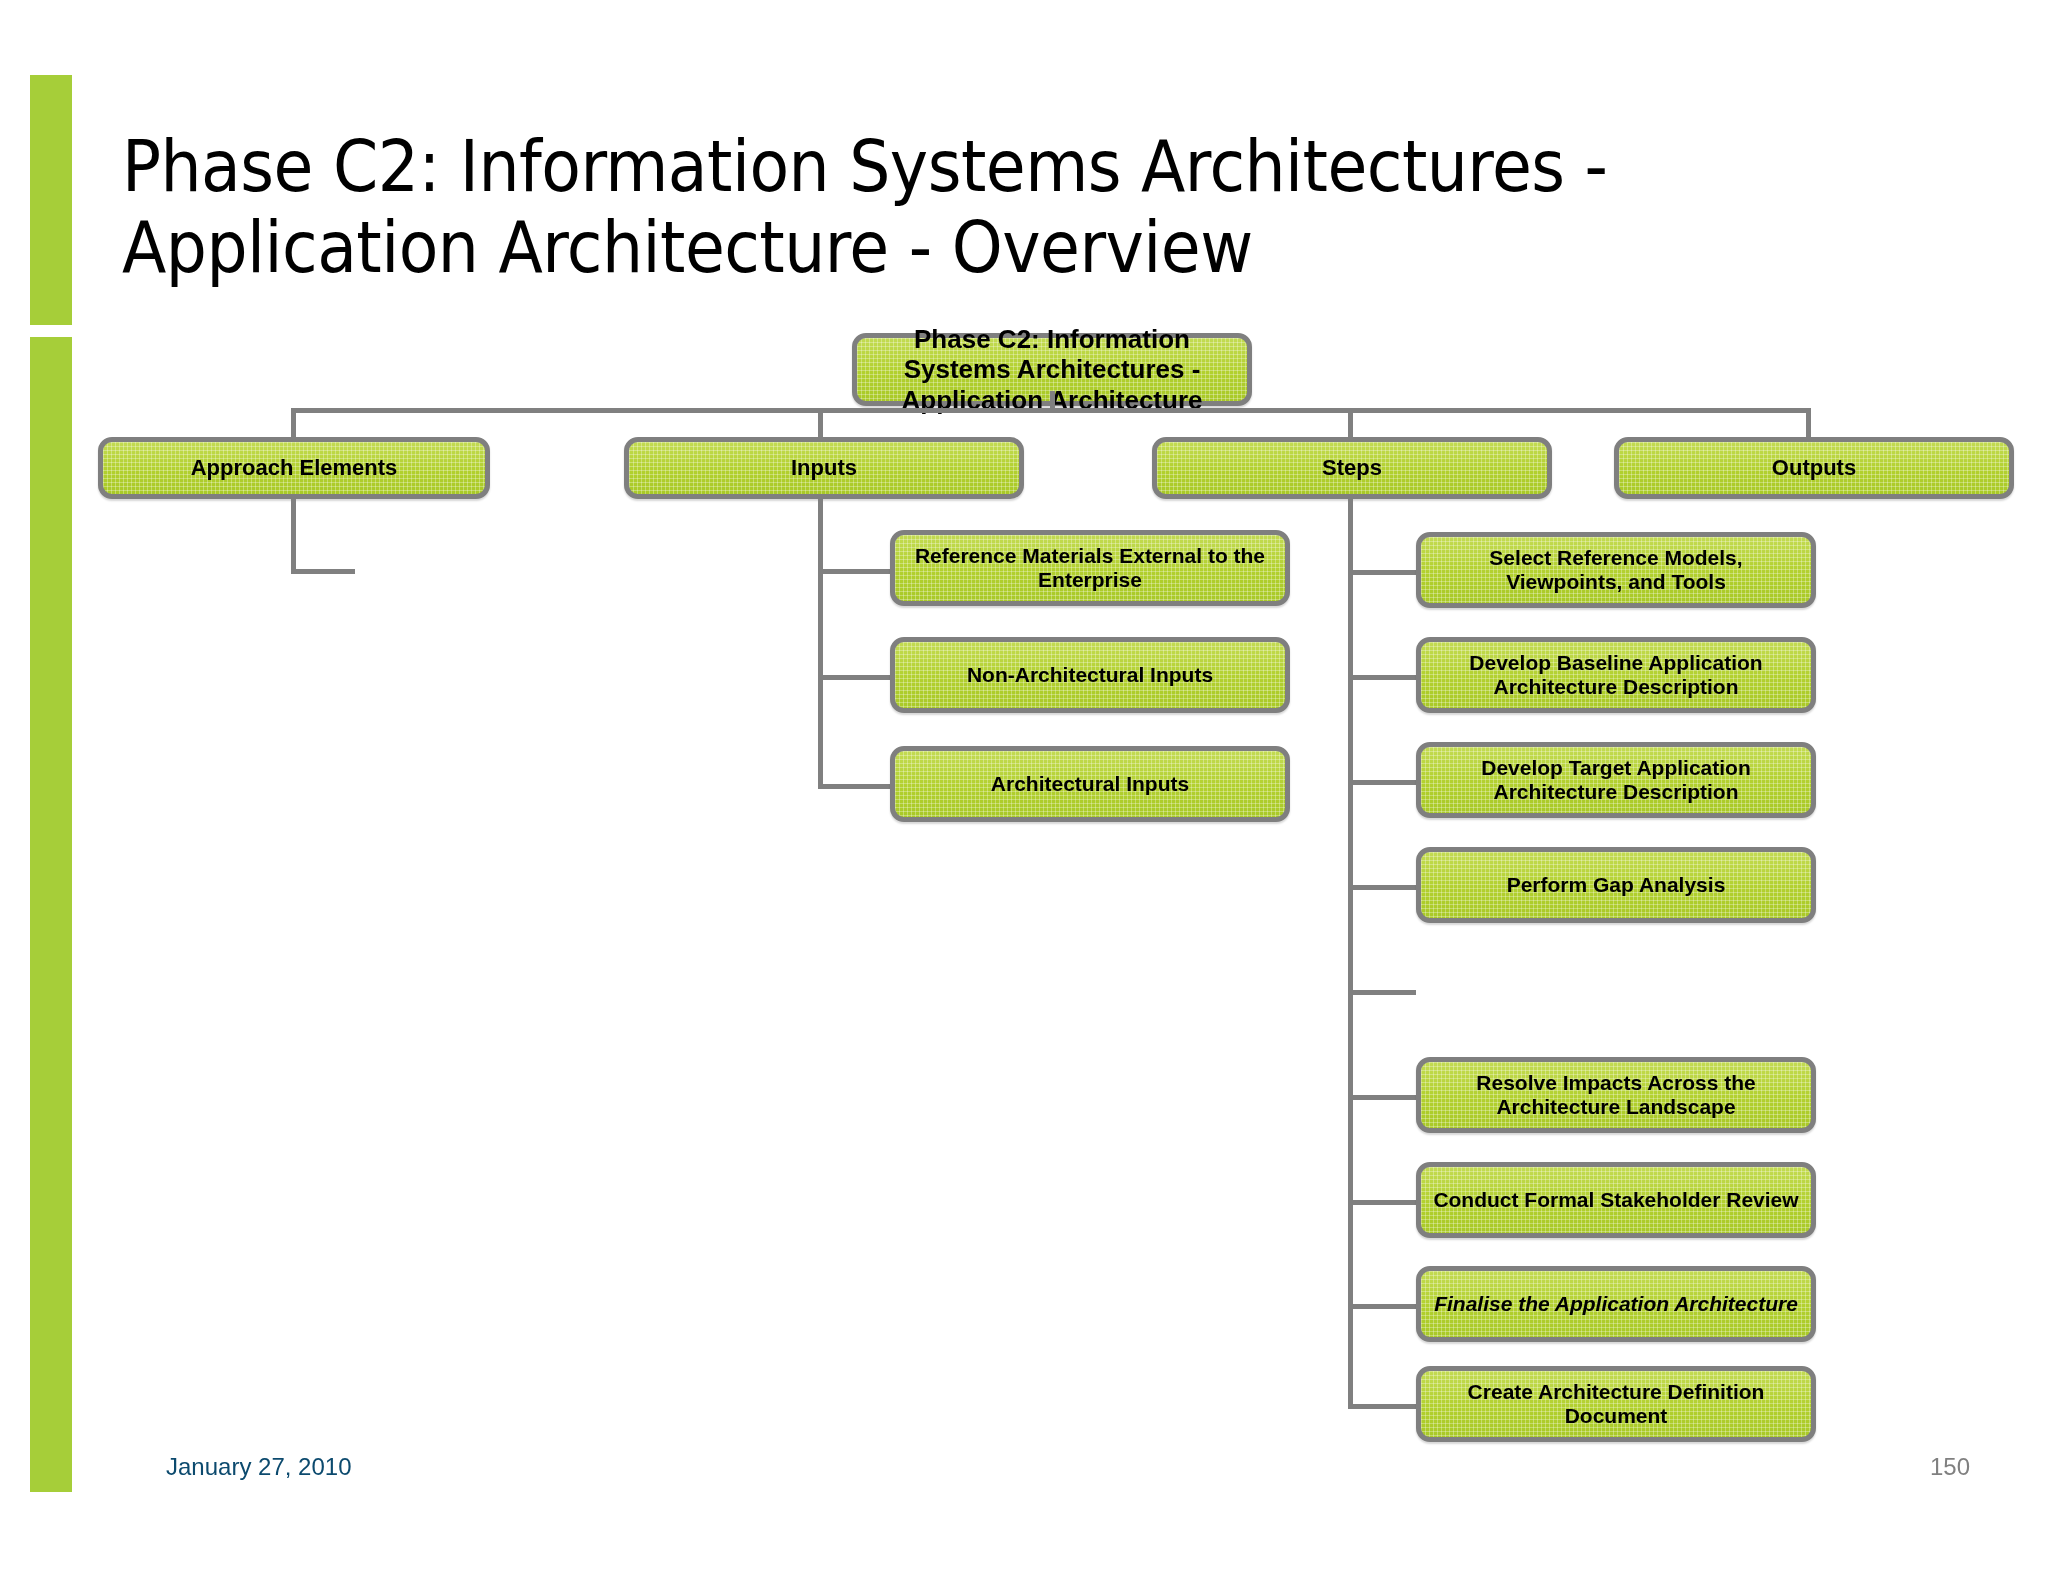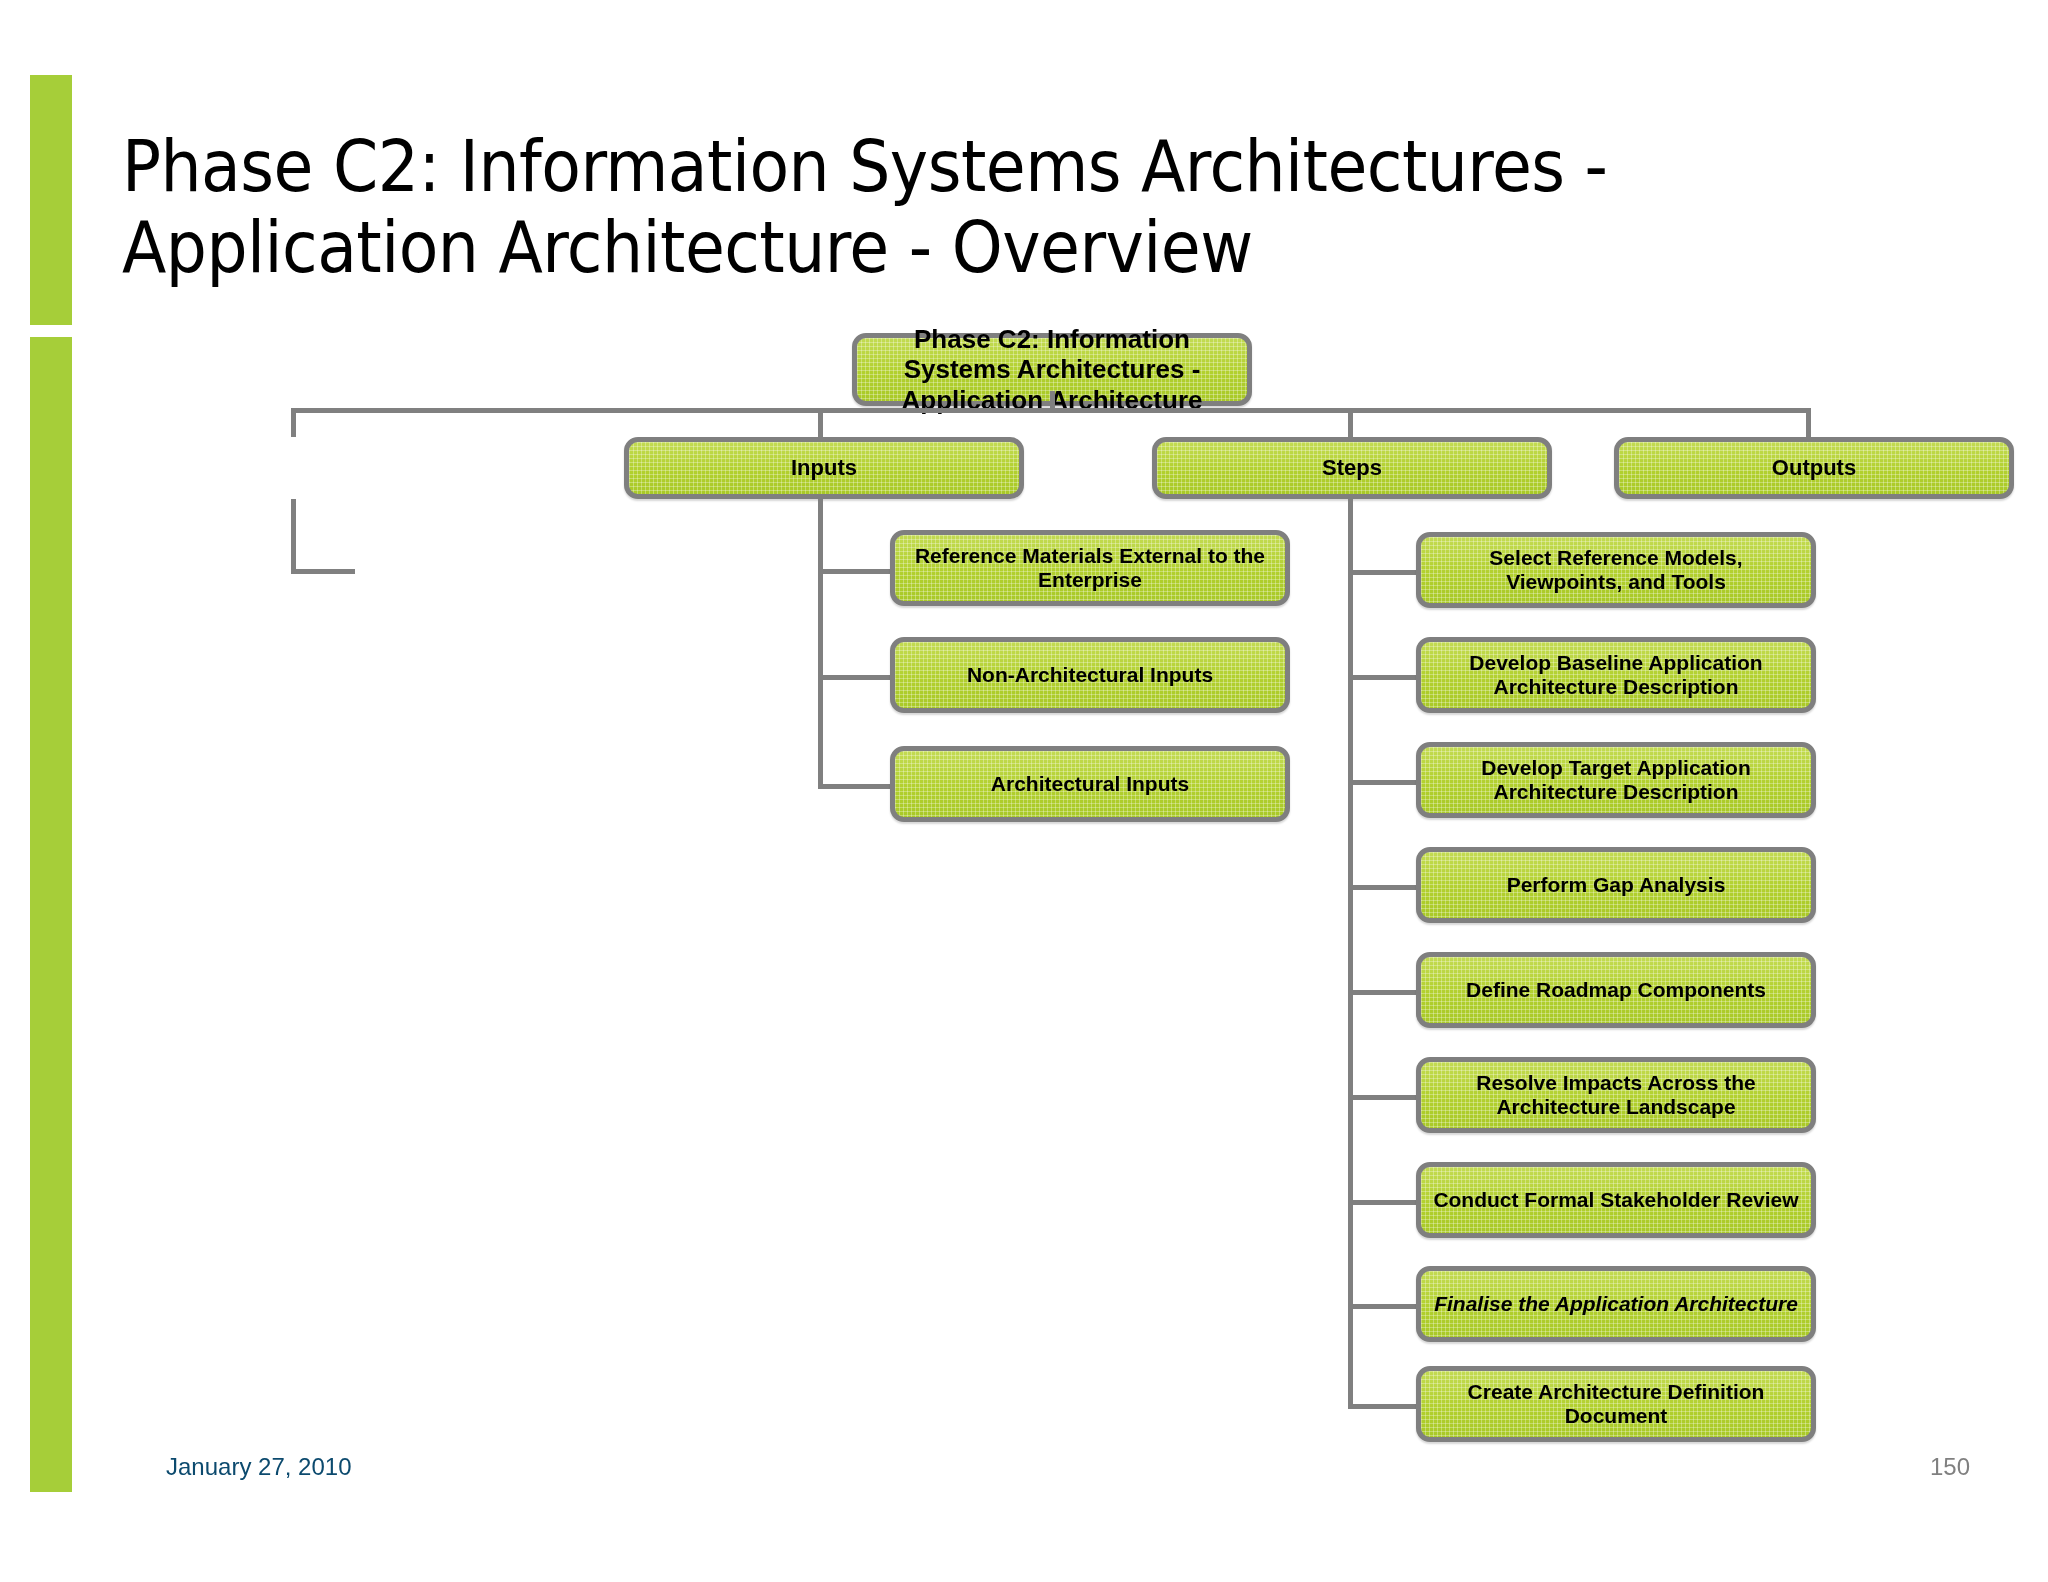--- a/index.html
+++ b/index.html
@@ -120,20 +120,21 @@
 
     <div class="conn conn-v" style="left:1050px; top:391px; height:17px;"></div>
 
     <div class="conn conn-h" style="left:291px; top:408px; width:1520px;"></div>
 
     <div class="conn conn-v" style="left:291px; top:408px; height:29px;"></div>
     <div class="conn conn-v" style="left:818px; top:408px; height:29px;"></div>
     <div class="conn conn-v" style="left:1348px; top:408px; height:29px;"></div>
     <div class="conn conn-v" style="left:1806px; top:408px; height:29px;"></div>
 
+    <div class="node node-l2" style="left:98px; top:437px; width:392px; height:62px;">Approach Elements</div>
 
     <div class="node node-l2" style="left:624px; top:437px; width:400px; height:62px;">Inputs</div>
 
     <div class="node node-l2" style="left:1614px; top:437px; width:400px; height:62px;">Outputs</div>
 
     <div class="node node-l2" style="left:1152px; top:437px; width:400px; height:62px;">Steps</div>
 
     <div class="conn conn-v" style="left:291px; top:499px; height:75px;"></div>
     <div class="conn conn-h" style="left:291px; top:569px; width:64px;"></div>
 
@@ -156,21 +157,20 @@
     <div class="conn conn-h" style="left:1348px; top:675px; width:68px;"></div>
     <div class="node node-l3" style="left:1416px; top:637px; width:400px; height:76px;">Develop Baseline Application Architecture Description</div>
 
     <div class="conn conn-h" style="left:1348px; top:780px; width:68px;"></div>
     <div class="node node-l3" style="left:1416px; top:742px; width:400px; height:76px;">Develop Target Application Architecture Description</div>
 
     <div class="conn conn-h" style="left:1348px; top:885px; width:68px;"></div>
     <div class="node node-l3" style="left:1416px; top:847px; width:400px; height:76px;">Perform Gap Analysis</div>
 
     <div class="conn conn-h" style="left:1348px; top:990px; width:68px;"></div>
-    <div class="node node-l3" style="left:1416px; top:952px; width:400px; height:76px;">Define Roadmap Components</div>
 
     <div class="conn conn-h" style="left:1348px; top:1095px; width:68px;"></div>
     <div class="node node-l3" style="left:1416px; top:1057px; width:400px; height:76px;">Resolve Impacts Across the Architecture Landscape</div>
 
     <div class="conn conn-h" style="left:1348px; top:1200px; width:68px;"></div>
     <div class="node node-l3" style="left:1416px; top:1162px; width:400px; height:76px;">Conduct Formal Stakeholder Review</div>
 
     <div class="conn conn-h" style="left:1348px; top:1304px; width:68px;"></div>
     <div class="node node-l3" style="left:1416px; top:1266px; width:400px; height:76px;font-style:italic;">Finalise the Application Architecture</div>
 

